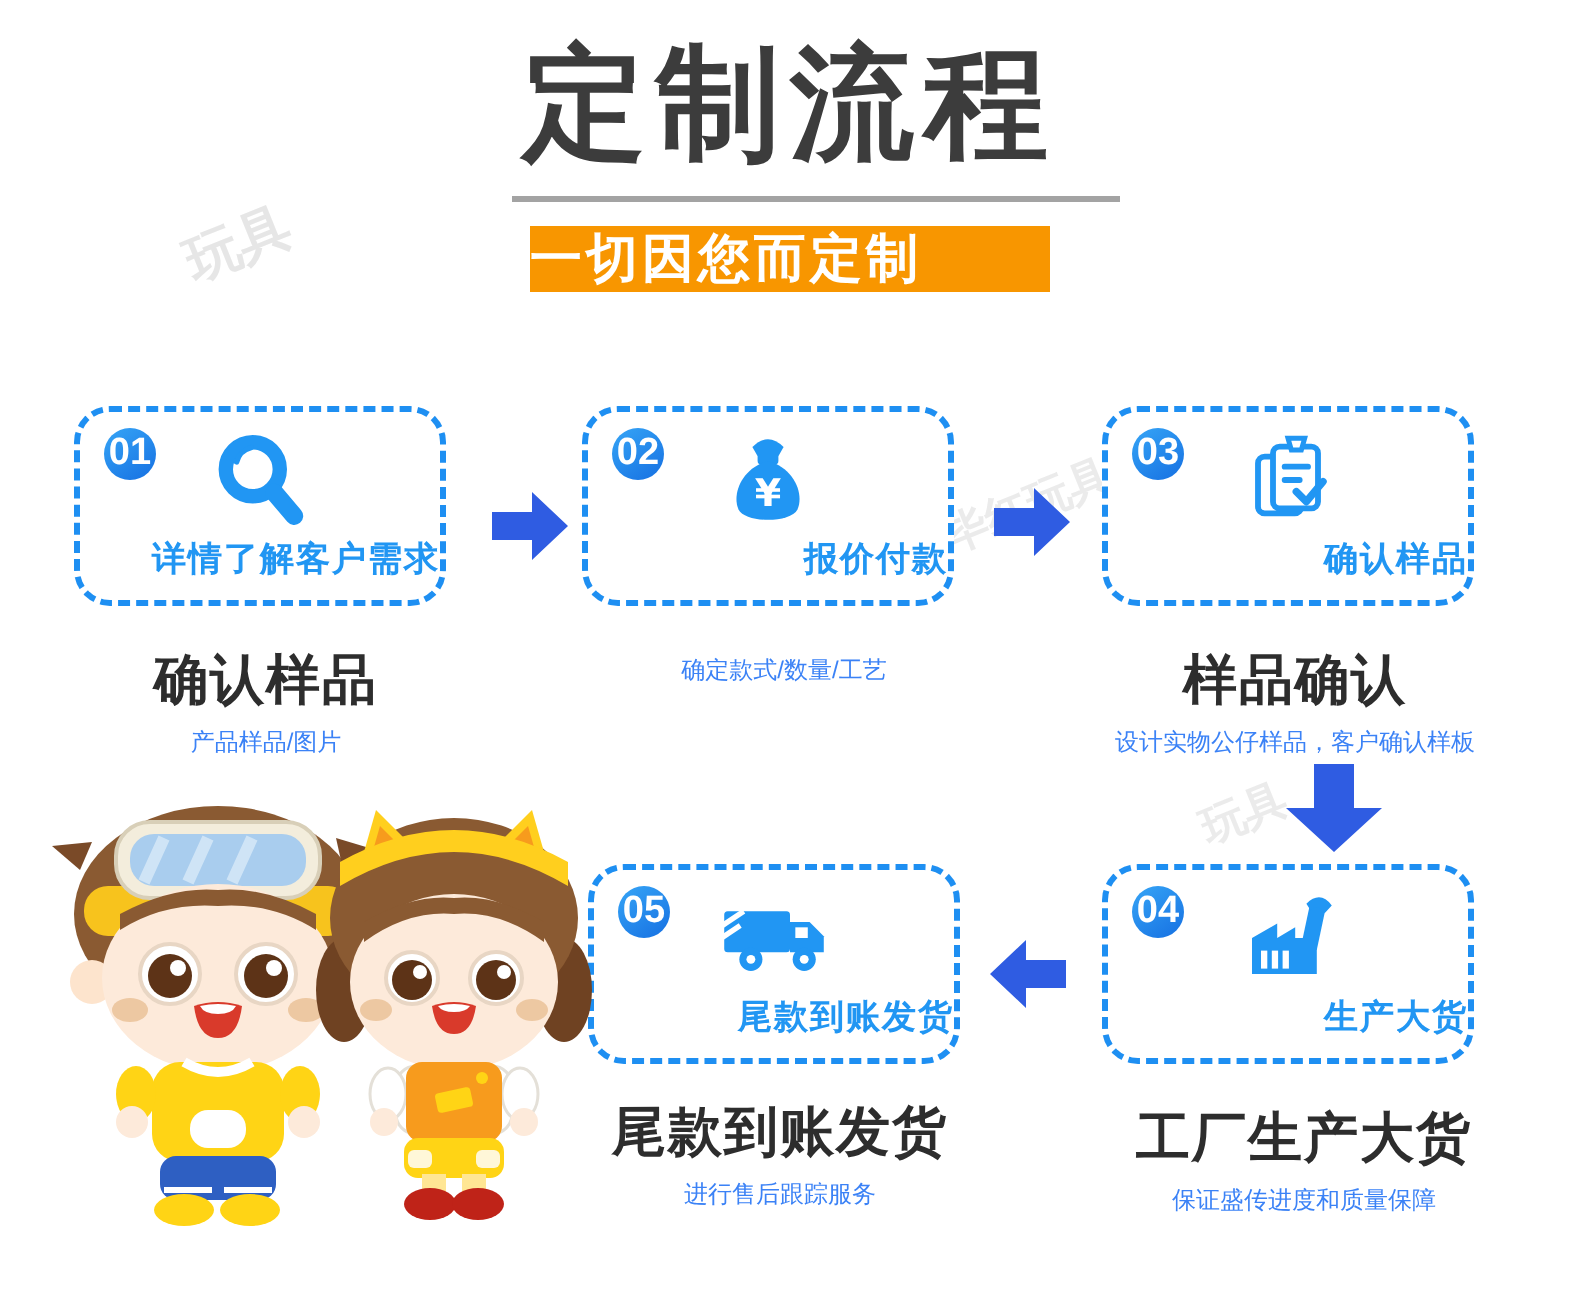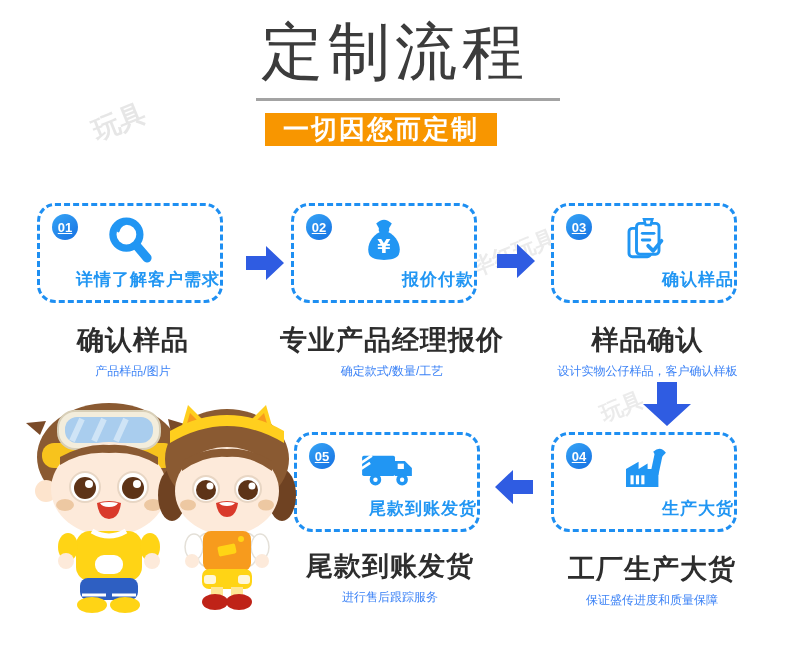--- a/index.html
+++ b/index.html
@@ -9,33 +9,33 @@
     width:790px; height:651px;
     background:#ffffff;
     font-family:"Liberation Sans","DejaVu Sans",sans-serif;
     overflow:hidden;
     margin:0 auto;
   }
   
   .page-title {
     position:absolute; top:10px; left:0; width:100%;
     text-align:center;
-    font-size:62px; font-weight:400; color:#3c3c3c;
+    font-size:62px; font-weight:700; color:#3c3c3c;
     letter-spacing:5px;
   }
   .title-divider {
     position:absolute; top:98px; left:256px;
     width:304px; height:3px; background:#a3a3a3;
   }
   .banner {
     position:absolute; top:113px; left:265px;
-    width:232px; height:33px;
+    width:260px; height:33px;
     background:#f89600;
     color:#ffffff; font-size:26px; font-weight:800;
-    text-align:center; line-height:33px; letter-spacing:2px;
+    text-align:left; line-height:33px; letter-spacing:2px;
   }
   
   .wm {
     position:absolute; font-weight:800; pointer-events:none;
     transform:rotate(-22deg); white-space:nowrap;
   }
   .wm-banner { top:104px; left:92px; font-size:27px; color:rgba(210,210,210,0.55); }
   .wm-dolls  { top:430px; left:55px;  font-size:30px; color:rgba(235,180,175,0.40); }
   .wm-mid    { top:238px; left:470px; font-size:22px; color:rgba(205,205,205,0.40); }
   .wm-right  { top:392px; left:600px; font-size:22px; color:rgba(210,210,210,0.45); }
@@ -44,22 +44,22 @@
     position:absolute;
     width:186px; height:100px;
     border:3px dashed #1e8ff2;
     border-radius:18px;
     background:#ffffff;
   }
   .badge {
     position:absolute; top:8px; left:12px;
     width:26px; height:26px; border-radius:50%;
     background:linear-gradient(145deg,#36a5f6,#1670e2);
-    color:#ffffff; font-size:13px; font-weight:800;
-    display:flex; align-items:center; justify-content:center;text-decoration:underline;
+    color:#ffffff; font-size:19px; font-weight:800;
+    display:flex; align-items:center; justify-content:center;
   }
   .box-icon {
     position:absolute; top:6px; left:0; right:0;
     height:56px;
     display:flex; align-items:center; justify-content:center;
   }
   .box-label {
     position:absolute; bottom:9px; left:0; width:100%;
     text-align:right;
     color:#2196f3; font-size:17px; font-weight:800;
@@ -175,21 +175,20 @@
       </svg>
     </div>
     <div class="box-label">尾款到账发货</div>
   </div>
 
   <div class="caption" id="cap-1">
     <div class="cap-title">确认样品</div>
     <div class="cap-sub">产品样品/图片</div>
   </div>
   <div class="caption" id="cap-2">
-    <div class="cap-title">专业产品经理报价</div>
     <div class="cap-sub">确定款式/数量/工艺</div>
   </div>
   <div class="caption" id="cap-3">
     <div class="cap-title">样品确认</div>
     <div class="cap-sub">设计实物公仔样品，客户确认样板</div>
   </div>
   <div class="caption" id="cap-4">
     <div class="cap-title">工厂生产大货</div>
     <div class="cap-sub">保证盛传进度和质量保障</div>
   </div>

